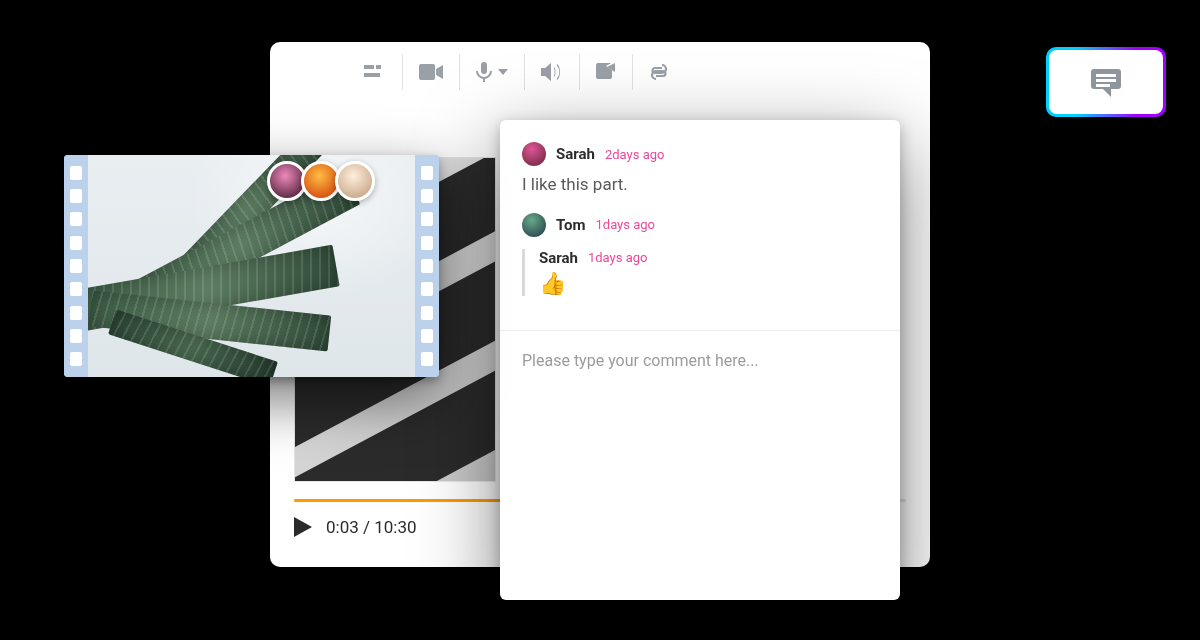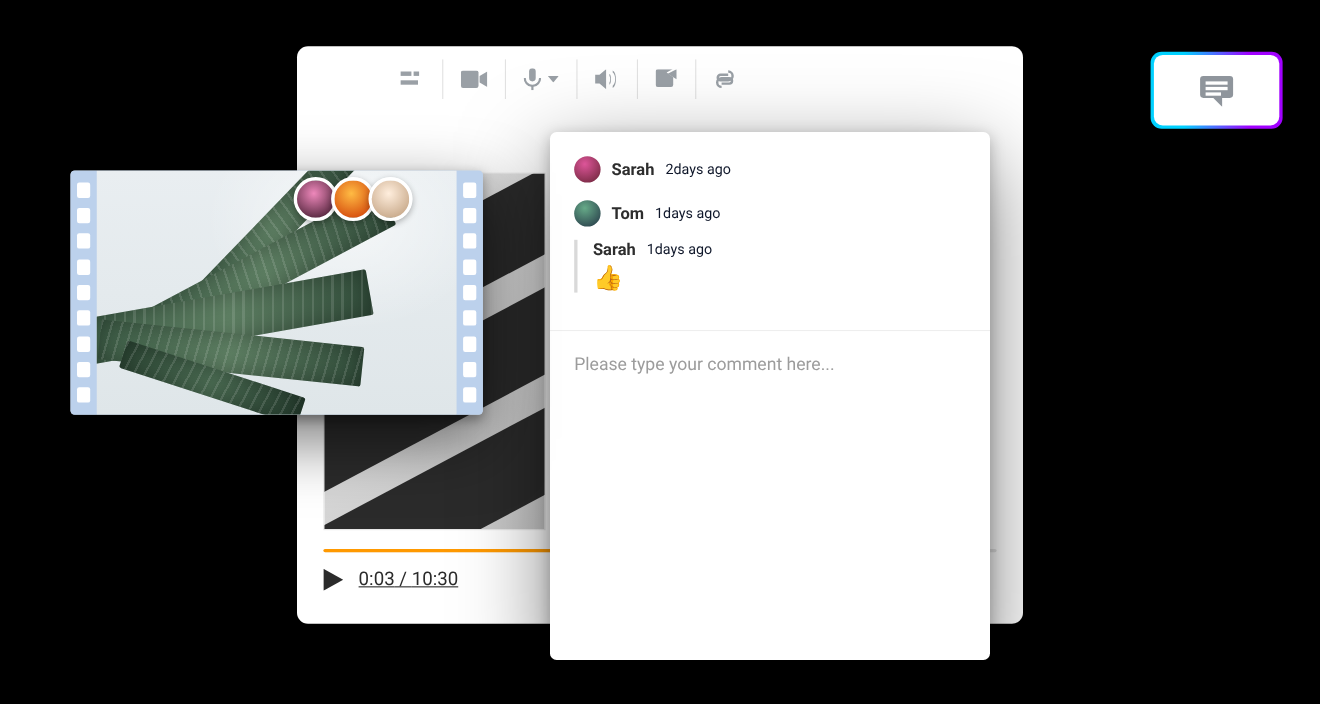--- a/index.html
+++ b/index.html
@@ -119,21 +119,21 @@
   .comment { margin-bottom: 16px; }
   .c-head { display: flex; align-items: center; gap: 10px; }
   .avatar {
     width: 24px; height: 24px; border-radius: 50%;
     background: #ccc; flex: none;
     background-size: cover; background-position: center;
   }
   .av-s { background: radial-gradient(circle at 40% 30%, #d59, #623); }
   .av-t { background: radial-gradient(circle at 40% 30%, #6a8, #234); }
   .c-name { font-weight: 700; font-size: 15px; color: #2d2d2d; }
-  .c-time { font-size: 13px; color: #0f172a; }
+  .c-time { font-size: 13px; color: #ec4899; }
   .c-body { font-size: 17px; color: #5b5b5b; margin-top: 6px; line-height: 1.45; }
 
   .reply {
     margin-top: 12px;
     padding-left: 14px;
     border-left: 3px solid #d9d9d9;
   }
   .reply .c-head { gap: 10px; }
   .reply .c-name { font-size: 15px; }
   .reply-body { font-size: 22px; margin-top: 4px; }
@@ -200,21 +200,21 @@
   .face {
     width: 40px; height: 40px; border-radius: 50%;
     border: 3px solid #fff; margin-left: -6px;
     background-size: cover; background-position: center;
     box-shadow: 0 2px 6px rgba(0,0,0,0.3);
   }
   .f1 { background: radial-gradient(circle at 45% 35%, #e8b, #312); }
   .f2 { background: radial-gradient(circle at 45% 35%, #fb4, #c30); }
   .f3 { background: radial-gradient(circle at 45% 35%, #fed, #b97); }
 
-  .time-text { font-size: 17px; color: #2b2b2b; text-decoration: underline; }
+  .time-text { font-size: 17px; color: #2b2b2b; }
 </style>
 </head>
 <body>
 
 <div class="stage">
 
   <div class="editor">
 
     <div class="toolbar">
       <div class="tool">
@@ -298,20 +298,21 @@
 
   <div class="comments">
     <div class="comments-list">
 
       <div class="comment">
         <div class="c-head">
           <div class="avatar av-s"></div>
           <span class="c-name">Sarah</span>
           <span class="c-time">2days ago</span>
         </div>
+        <div class="c-body">I like this part.</div>
       </div>
 
       <div class="comment">
         <div class="c-head">
           <div class="avatar av-t"></div>
           <span class="c-name">Tom</span>
           <span class="c-time">1days ago</span>
         </div>
 
         <div class="reply">

